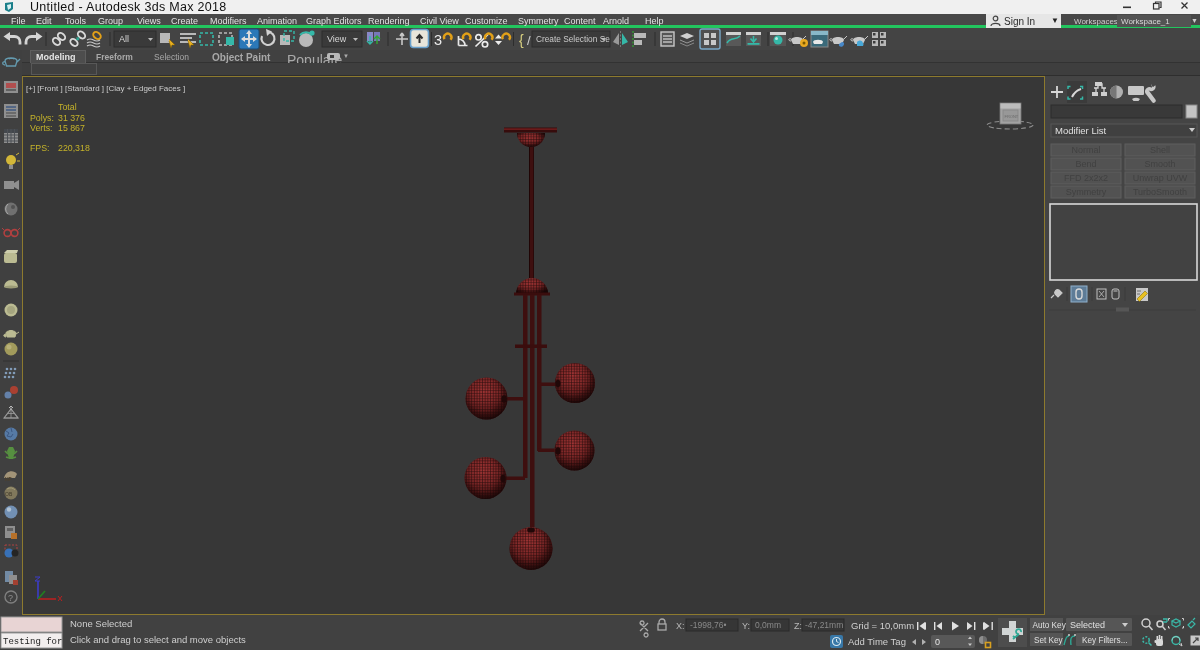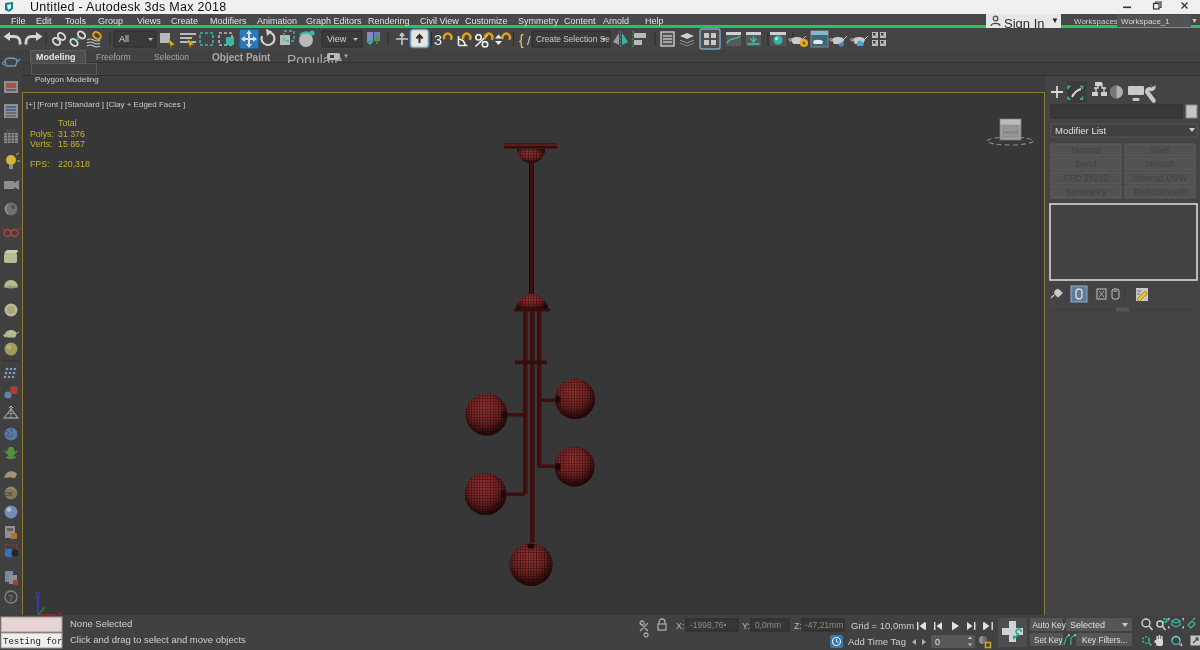--- a/index.html
+++ b/index.html
@@ -7,21 +7,21 @@
   html,body { width:1200px; height:650px; overflow:hidden; }
   body { font-family:"Liberation Sans", sans-serif; position:relative; background:#3c3c3c; filter:saturate(1.0001); }
   .abs { position:absolute; }
   #titlebar { left:0; top:0; width:1200px; height:14px; background:#f0f0f0; color:#111; font-size:11px; }
   #menubar { left:0; top:14px; width:1200px; height:14px; background:#484848; border-bottom:3px solid #22c55e; }
   .menu { position:absolute; top:2px; color:#e2e2e2; font-size:9px; }
   #toolbar { left:0; top:28px; width:1200px; height:22px; background:#444444; }
   #ribbontabs { left:0; top:50px; width:1200px; height:13px; background:#414141; border-bottom:1px solid #323232; }
   #ribbonrow2 { left:0; top:63px; width:1200px; height:13px; background:#3e3e3e; border-bottom:1px solid #2e2e2e; }
   #leftstrip { left:0; top:50px; width:22px; height:565px; background:#404040; }
-  #viewport { left:22px; top:76px; width:1023px; height:539px; background:#373737; border:1px solid #8d7a2e;margin-top:16px; }
+  #viewport { left:22px; top:76px; width:1023px; height:539px; background:#373737; border:1px solid #8d7a2e; }
   #rightpanel { left:1045px; top:76px; width:155px; height:539px; background:#444444; }
   #statusbar { left:0; top:615px; width:1200px; height:35px; background:#414141; }
   .tab { position:absolute; color:#a8a8a8; font-size:9px; }
 </style>
 </head>
 <body>
   <div class="abs" id="titlebar">
     <svg class="abs" style="left:3px;top:1px" width="12" height="12" viewBox="0 0 12 12">
       <path d="M2 2 L10 1 L10 8 L6 11 L2 9 Z" fill="#1a7f8a"></path>
       <path d="M4 4 L8 3 L8 7 L5 9 Z" fill="#d7f0f2"></path>
@@ -49,21 +49,21 @@
     <span class="menu" style="left:465px">Customize</span>
     <span class="menu" style="left:518px">Symmetry</span>
     <span class="menu" style="left:564px">Content</span>
     <span class="menu" style="left:603px">Arnold</span>
     <span class="menu" style="left:645px">Help</span>
     <div class="abs" style="left:986px;top:0;width:75px;height:14px;background:#e6e6e6;"></div>
     <svg class="abs" style="left:990px;top:1px" width="11" height="12" viewBox="0 0 11 12">
       <circle cx="5.5" cy="3.5" r="2.3" fill="none" stroke="#444" stroke-width="1.2"></circle>
       <path d="M1 11 C1 7.5 10 7.5 10 11" fill="none" stroke="#444" stroke-width="1.2"></path>
     </svg>
-    <span class="abs" style="left:1004px;top:2px;color:#2a2a2a;font-size:13px;">Sign In</span>
+    <span class="abs" style="left:1004px;top:2px;color:#2a2a2a;font-size:10px;">Sign In</span>
     <span class="abs" style="left:1051px;top:2px;color:#222;font-size:8px;">▼</span>
     <span class="abs" style="left:1074px;top:3px;color:#cfcfcf;font-size:8px;">Workspaces:</span>
     <div class="abs" style="left:1117px;top:1px;width:74px;height:12px;background:#535353;">
       <span class="abs" style="left:4px;top:2px;color:#d8d8d8;font-size:8px;">Workspace_1</span>
     </div>
     <span class="abs" style="left:1191px;top:3px;color:#ccc;font-size:7px;">▼</span>
   </div>
   <div class="abs" id="toolbar">
    <svg class="abs" style="left:0;top:0" width="900" height="22" viewBox="0 0 900 22">
     <g stroke="#d4d4d4" stroke-width="2.8" fill="none">
@@ -220,21 +220,21 @@
         <rect x="873" y="5" width="2.5" height="2.5"></rect>
         <rect x="881" y="5" width="2.5" height="2.5"></rect>
         <rect x="873" y="13" width="2.5" height="2.5"></rect>
         <rect x="881" y="13" width="2.5" height="2.5"></rect>
       </g>
    </svg>
   </div>
   <div class="abs" id="ribbontabs">
     <div class="abs" style="left:30px;top:0px;width:56px;height:13px;background:#4d4d4d;border:1px solid #5e5e5e;border-bottom:none;"></div>
     <span class="tab" style="left:36px;top:2px;color:#e4e4e4;font-weight:bold;">Modeling</span>
-    <span class="tab" style="left:96px;top:2px;font-size:8.5px;">Freeform</span>
+    <span class="tab" style="left:96px;top:2px;font-size:8.5px;font-weight:bold;">Freeform</span>
     <span class="tab" style="left:154px;top:2px;font-size:8.5px;">Selection</span>
     <span class="tab" style="left:212px;top:2px;font-size:10px;font-weight:bold;">Object Paint</span>
     <span class="tab" style="left:280px;top:2px;font-size:14px;padding-left:7px;">Populate</span>
     <div class="abs" style="left:327px;top:3px;width:13px;height:7px;background:#b8b8b8;border-radius:2px;"></div>
     <div class="abs" style="left:330px;top:5px;width:4px;height:3px;background:#3c3c3c;"></div>
     <span class="abs" style="left:343px;top:3px;color:#aaa;font-size:6px;">▼</span>
   </div>
   <div class="abs" id="ribbonrow2">
     <div class="abs" style="left:31px;top:0px;width:66px;height:12px;background:#404040;border:1px solid #585858;"></div>
     <span class="abs" style="left:35px;top:12px;color:#cfcfcf;font-size:8px;">Polygon Modeling</span>

